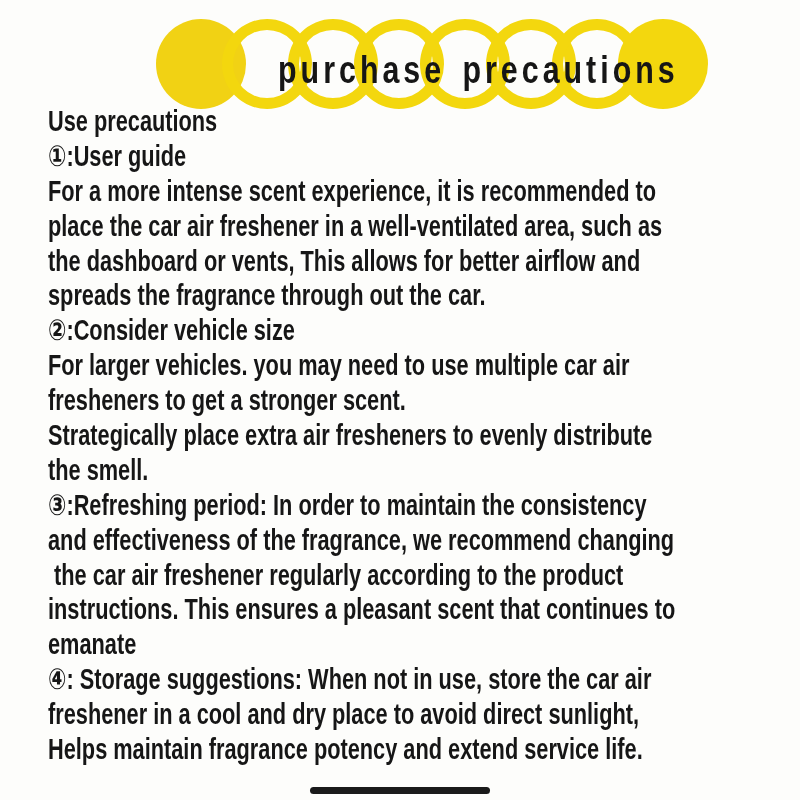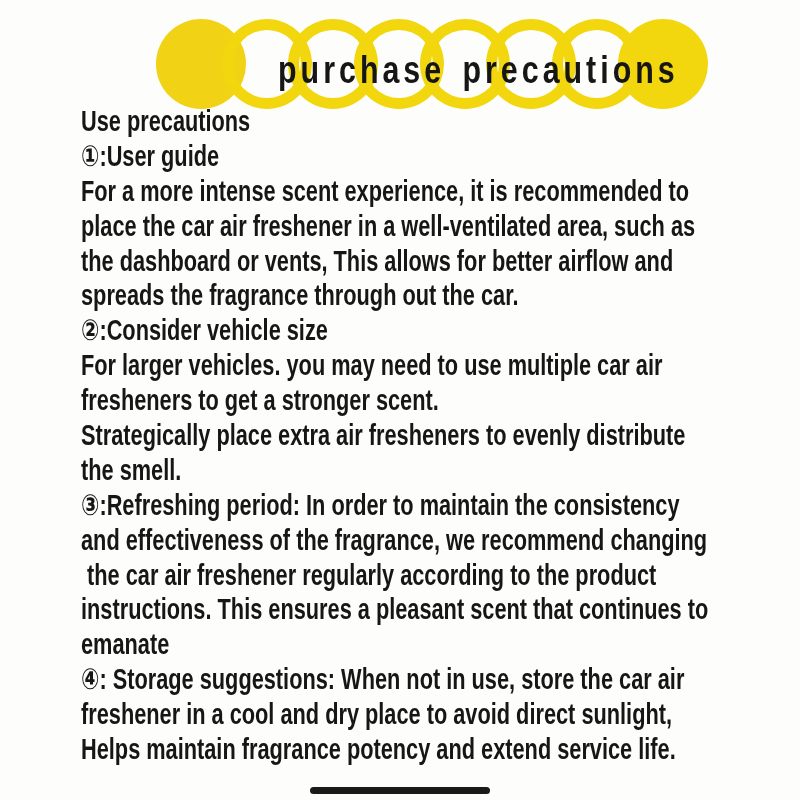--- a/index.html
+++ b/index.html
@@ -18,21 +18,21 @@
   .solid-first{fill:#f1d214;}
   .title{
     position:absolute;left:278px;top:50px;
     height:40px;line-height:40px;
     font-size:38px;font-weight:bold;color:#161616;
     letter-spacing:5px;word-spacing:6px;
     transform:scaleX(0.8);transform-origin:0 0;
     white-space:pre;
   }
   .text-block{
-    position:absolute;top:104px;left:48px;right:10px;margin-left:33px;
+    position:absolute;top:104px;left:48px;right:10px;
   }
   .line{
     font-size:29px;font-weight:bold;color:#161616;
     line-height:34.9px;height:34.9px;
     white-space:pre;
     transform:scaleX(0.75);transform-origin:0 50%;
   }
   .home-indicator{
     position:absolute;bottom:6px;left:50%;
     width:180px;height:7px;margin-left:-90px;

